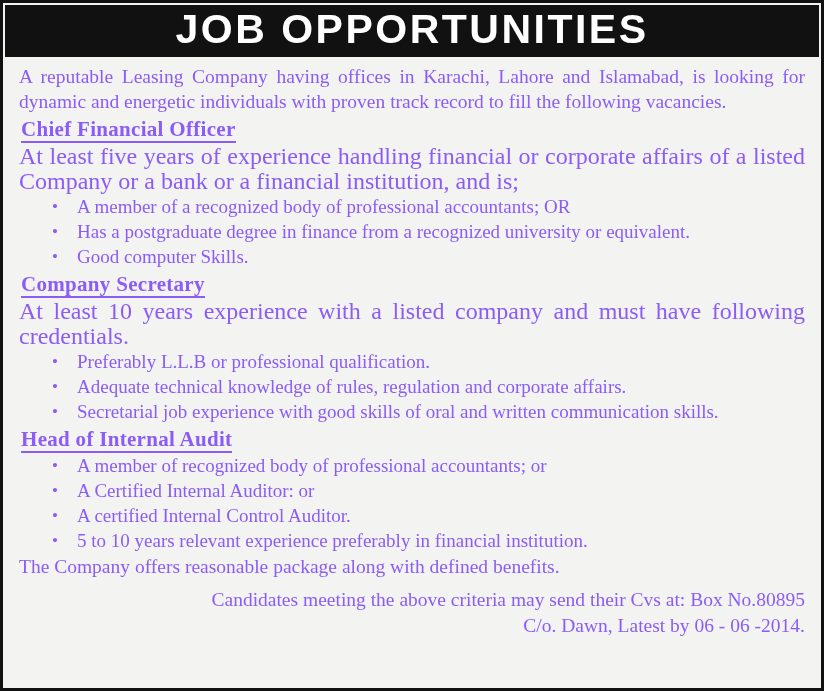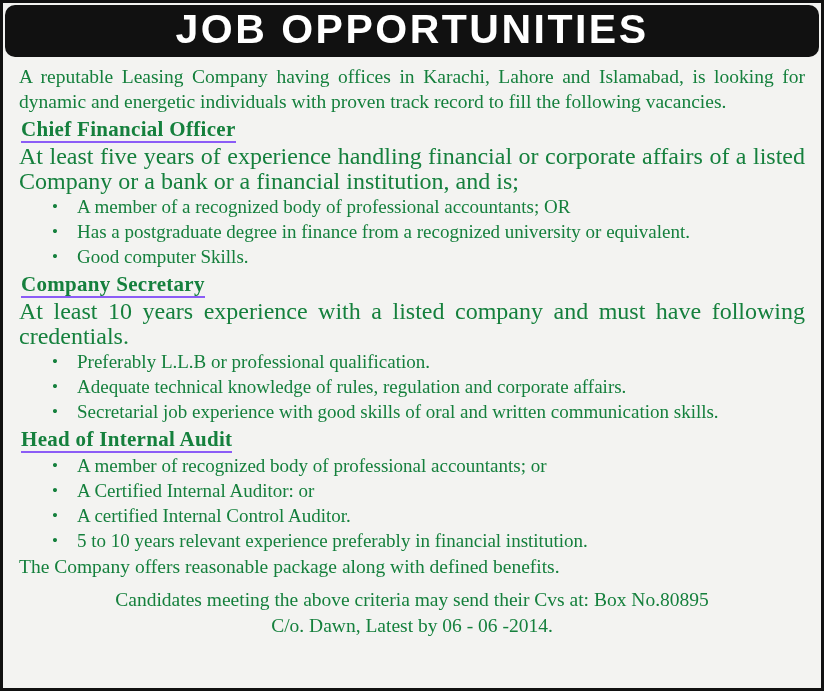--- a/index.html
+++ b/index.html
@@ -21,33 +21,32 @@
     background: #f3f3f1;
     border: 3px solid #111111;
     padding: 0;
   }
   .header-band {
     background: #111111;
     color: #ffffff;
     text-align: center;
     padding: 3px 0 6px 0;
     margin: 2px 2px 0 2px;
-    border-radius: 10px;
   }
   .header-band .title {
     font-family: "Liberation Sans", sans-serif;
     font-weight: bold;
     font-size: 41px;
     letter-spacing: 2.5px;
     line-height: 1.05;
     white-space: nowrap;
   }
   .body-area {
     padding: 7px 16px 0 16px;
-    color: #15803d;
+    color: #8b5cf6;
   }
   p.intro {
     margin: 0 0 0 0;
     font-size: 19.5px;
     line-height: 25px;
     text-align: justify;
     text-justify: inter-word;
   }
   h2.job-title {
     margin: 2px 0 0 2px;
@@ -95,21 +94,21 @@
   p.closing {
     margin: 1px 0 8px 0;
     font-size: 19.5px;
     line-height: 25px;
     text-align: left;
   }
   p.contact {
     margin: 1px 0 0 0;
     font-size: 19.5px;
     line-height: 25px;
-    text-align: center;
+    text-align: right;
   }
 </style>
 </head>
 <body>
 
 <div class="ad">
 
   <div class="header-band">
     <div class="title">JOB OPPORTUNITIES</div>
   </div>

